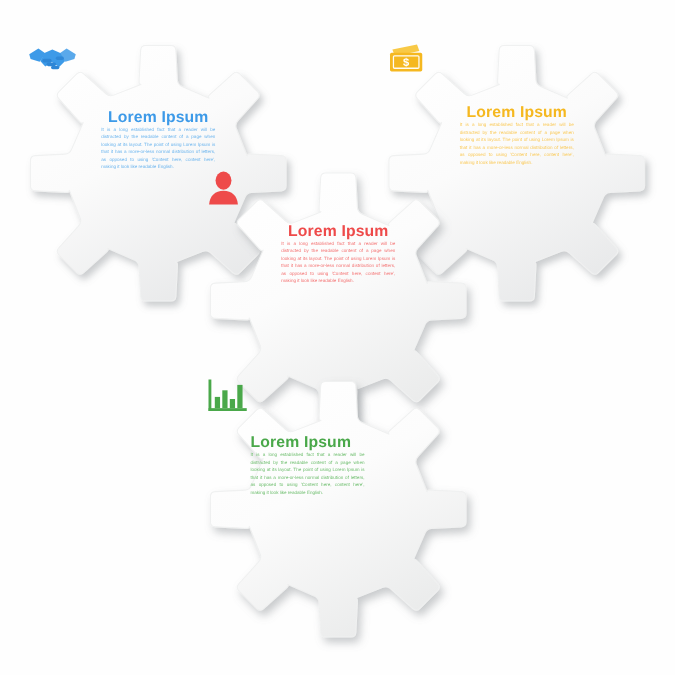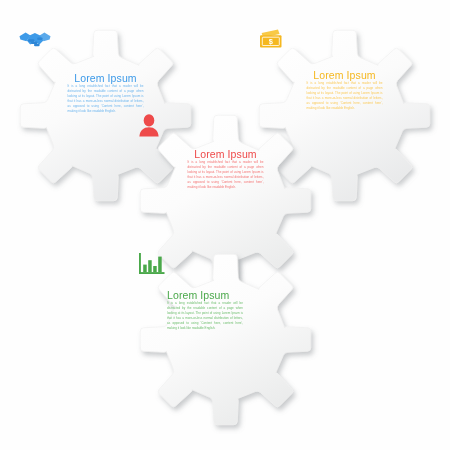--- a/index.html
+++ b/index.html
@@ -37,21 +37,21 @@
     display: flex;
     flex-direction: column;
     align-items: center;
     pointer-events: none;
   }
   .gear-icon {
     display: block;
   }
   .gear-title {
     font-size: 10.5px;
-    font-weight: normal;
+    font-weight: bold;
     letter-spacing: 0.1px;
     white-space: nowrap;
     margin: 0;
     padding: 0;
     line-height: 1.15;
   }
   .gear-body {
     font-size: 3.05px;
     line-height: 1.62;
     text-align: justify;

